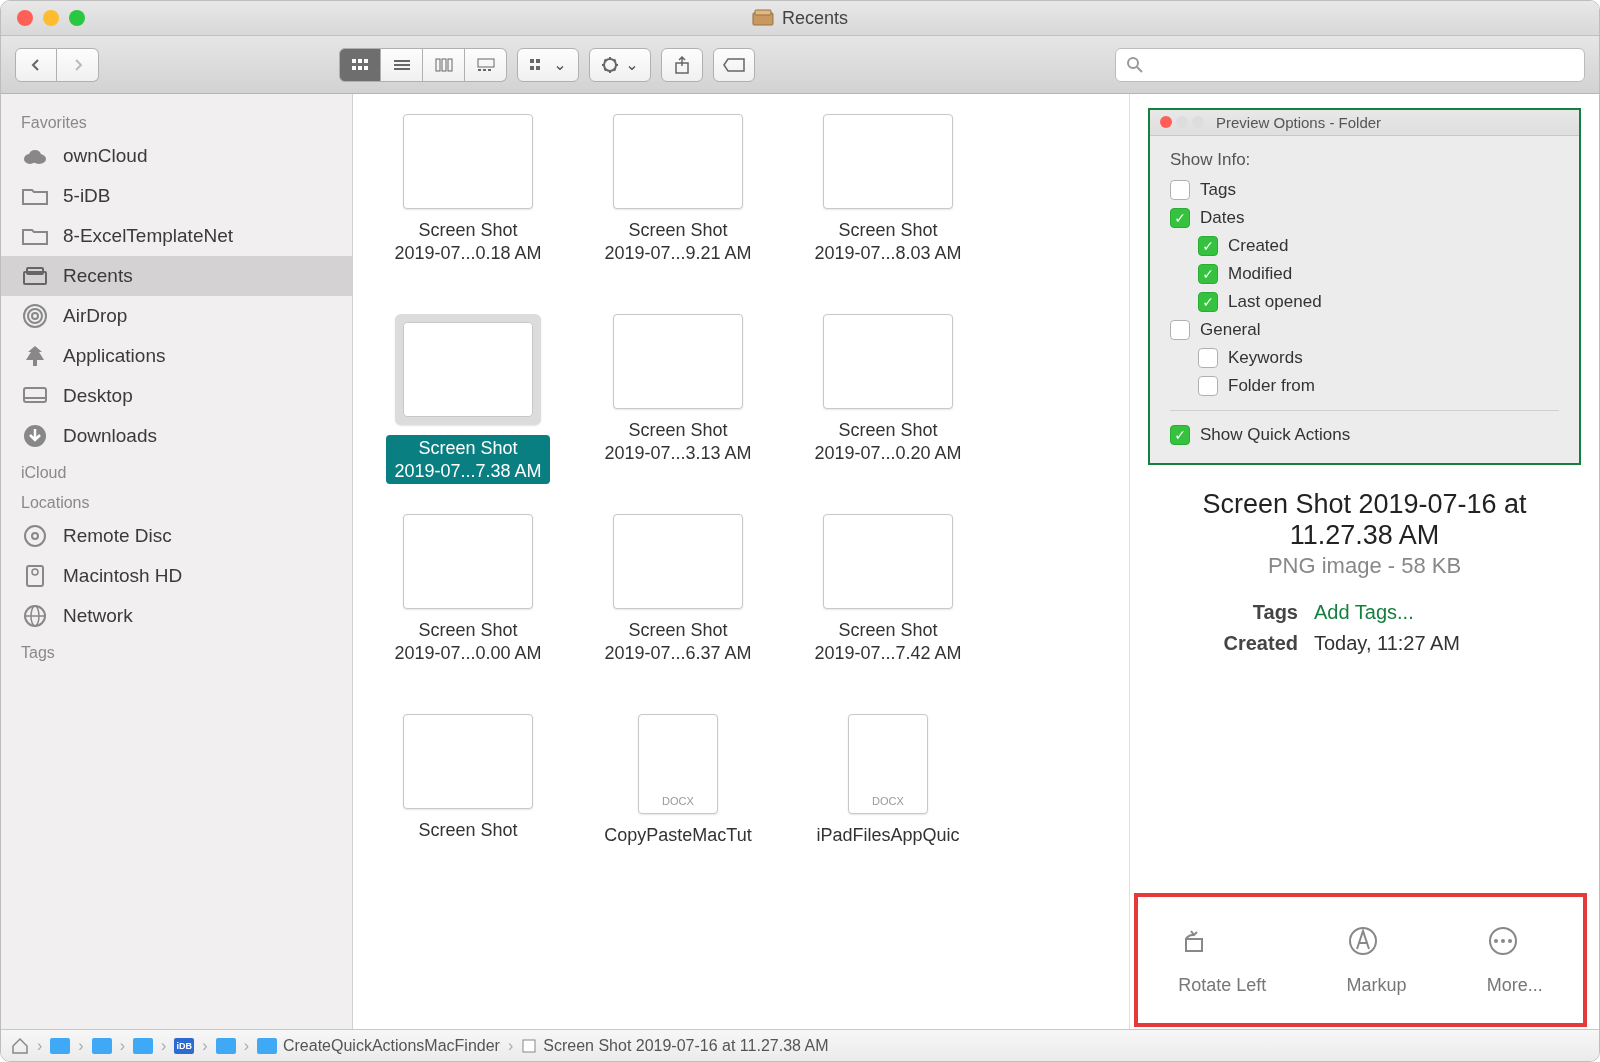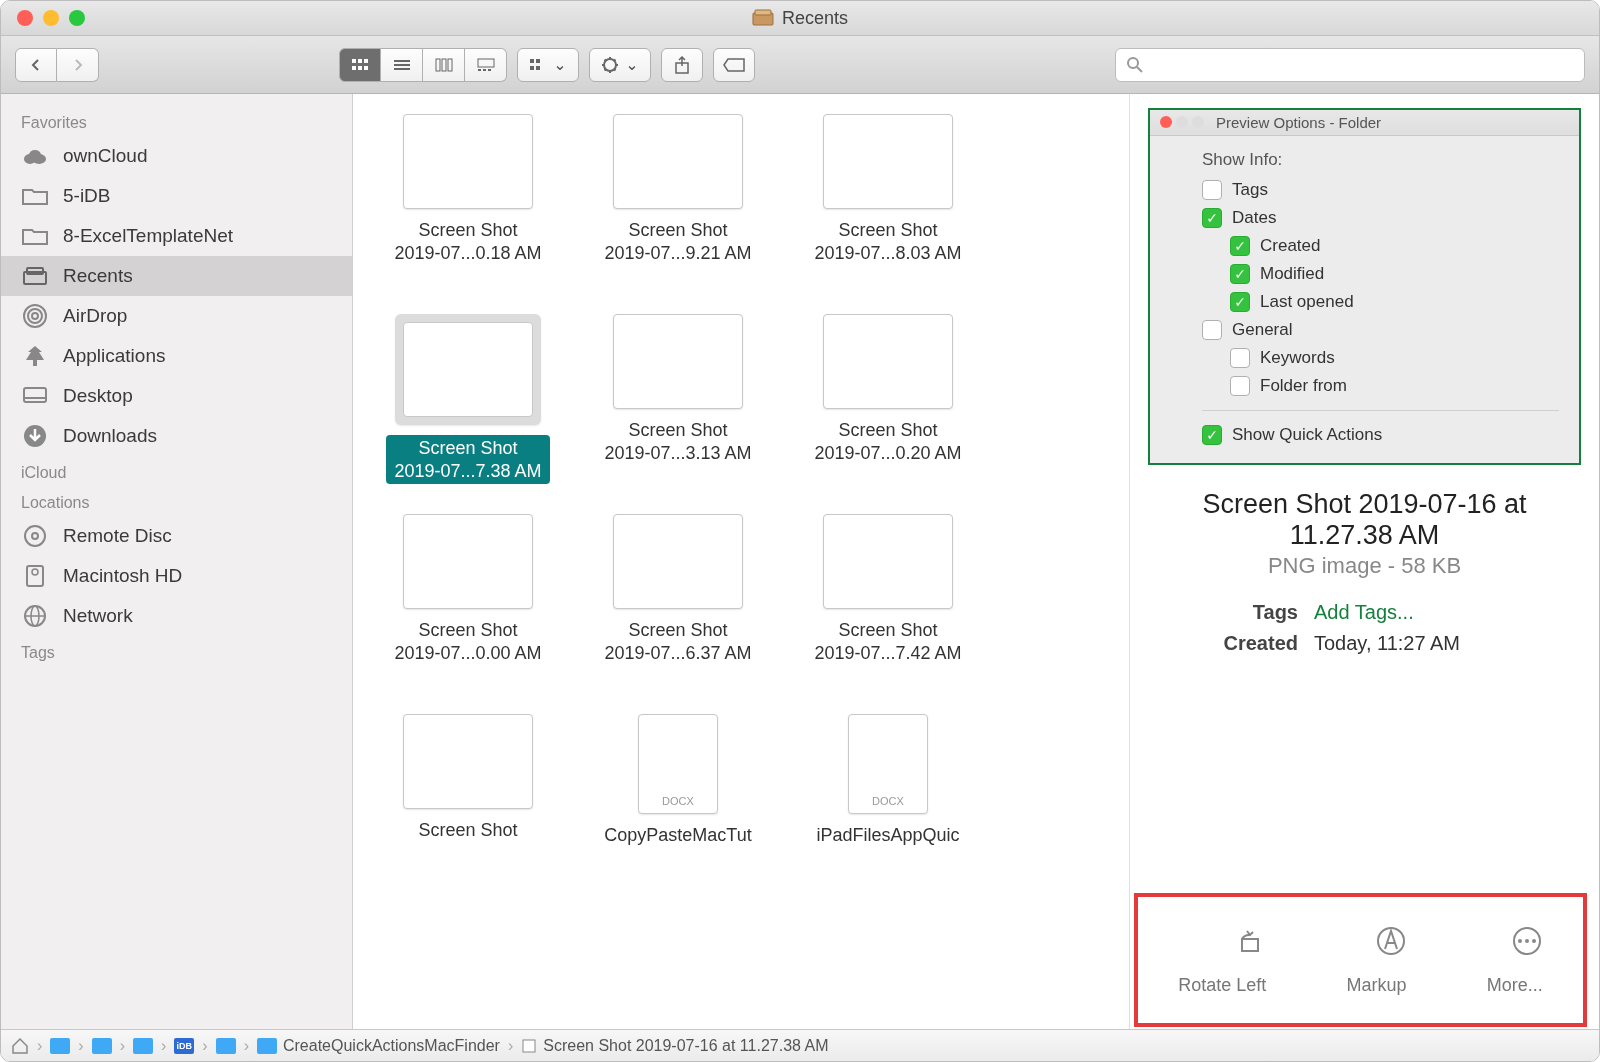--- a/index.html
+++ b/index.html
@@ -35,34 +35,34 @@
   .thumb.doc { width: 80px; height: 100px; }
   .thumb.doc::after { content: "DOCX"; position: absolute; bottom: 6px; left: 0; right: 0; font-size: 11px; color: #999; }
   .thumb.selected-wrap { background: #dcdcdc; padding: 8px; border-radius: 6px; border: none; width: 146px; height: 111px; }
   .thumb.selected-wrap .inner { width: 130px; height: 95px; border: 1px solid #c8c8c8; background: #fff; border-radius: 4px; }
   .fname { font-size: 18px; color: #333; line-height: 1.25; max-width: 200px; }
   .fname.selected { background: #0a7f82; color: #fff; border-radius: 4px; padding: 2px 8px; }
   .preview { width: 470px; border-left: 1px solid #e0e0e0; background: #fff; display: flex; flex-direction: column; padding: 14px 18px 0; overflow: hidden; position: relative;}
   .popts { background: #ececec; border: 2px solid #15803d; border-radius: 0; margin-bottom: 18px; }
   .popts-title { background: linear-gradient(#e8e8e8,#dedede); border-bottom: 1px solid #c8c8c8; padding: 4px 10px; display: flex; align-items: center; gap: 8px; font-size: 15px; color: #555; }
   .popts-title .dots span { width: 12px; height: 12px; border-radius: 50%; display: inline-block; margin-right: 4px;}
-  .popts-body { padding: 14px 20px; font-size: 17px; color: #333; margin-left: 32px; }
+  .popts-body { padding: 14px 20px; font-size: 17px; color: #333; }
   .popts-body .row { display: flex; align-items: center; gap: 10px; padding: 4px 0; }
   .popts-body .row.indent { padding-left: 28px; }
   .cb { width: 20px; height: 20px; border: 1px solid #b0b0b0; border-radius: 4px; background: #fff; display: inline-flex; align-items: center; justify-content: center; font-size: 14px; color: #fff;}
   .cb.checked { background: #35c23f; border-color: #2aab33; }
   .divider { height: 1px; background: #d0d0d0; margin: 10px 0; }
   .pv-title { font-size: 27px; text-align: center; color: #222; margin: 6px 0 2px; }
   .pv-sub { font-size: 22px; color: #888; text-align: center; margin-bottom: 18px; }
   .pv-meta { font-size: 20px; color: #333; }
   .pv-meta .mrow { display: flex; gap: 16px; padding: 4px 0; }
   .pv-meta .mlabel { width: 150px; text-align: right; color: #444; font-weight: 600;}
   .pv-meta .mval { color: #15803d; }
   .quick-box { position: absolute; bottom: 2px; right: 12px; left: 4px; height: 134px; border: 4px solid #e33b3b; display: flex; align-items: center; justify-content: space-around; background: #fff; }
-  .qa { display: flex; flex-direction: column; align-items: flex-end; gap: 18px; color: #777; font-size: 18px; }
+  .qa { display: flex; flex-direction: column; align-items: flex-start; gap: 18px; color: #777; font-size: 18px; }
   .qa-icon { width: 32px; height: 32px; }
   .pathbar { height: 32px; background: linear-gradient(#f7f7f7,#ebebeb); border-top: 1px solid #c8c8c8; display: flex; align-items: center; padding: 0 10px; gap: 4px; font-size: 16px; color: #555; overflow: hidden;}
   .pathbar .crumb { display: flex; align-items: center; gap: 6px; white-space: nowrap;}
   .pathbar .sep { color: #aaa; padding: 0 4px; }
   .folder-mini { width: 20px; height: 16px; background: #3fa9f5; border-radius: 2px; display: inline-block;}
   .idb-mini { width: 20px; height: 16px; background: #2c6bd1; border-radius: 2px; display: inline-flex; align-items: center; justify-content: center; color: #fff; font-size: 9px; font-weight: bold;}
   .home-mini { width: 18px; height: 18px; }
   svg { display: block; }
 </style>
 </head>

